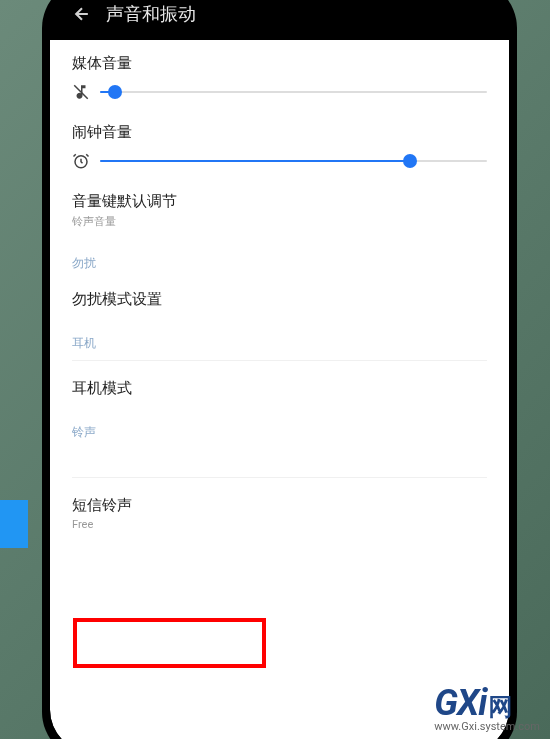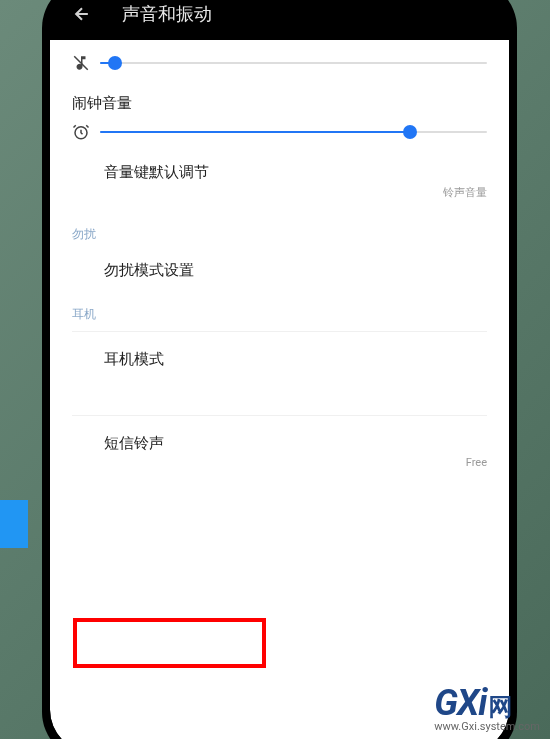--- a/index.html
+++ b/index.html
@@ -42,21 +42,21 @@
       height: 40px;
       display: flex;
       align-items: center;
       justify-content: center;
       color: #d0d0d0;
       font-size: 22px;
     }
     .header-title {
       font-size: 18px;
       color: #e8e8e8;
-      margin-left: 20px;
+      margin-left: 4px;
     }
     .content {
       background: #fff;
       height: calc(100% - 52px);
       overflow-y: hidden;
       border-radius: 0 0 42px 42px;
     }
     .section {
       padding: 0 22px;
     }
@@ -100,31 +100,29 @@
       position: absolute;
       top: 50%;
       transform: translate(-50%, -50%);
       width: 14px;
       height: 14px;
       background: #2176f5;
       border-radius: 50%;
     }
     .list-item {
       padding: 14px 0;
-      margin-left: 32px;
     }
     .list-item-title {
       font-size: 15px;
       color: #222;
     }
     .list-item-sub {
       font-size: 11px;
       color: #999;
       margin-top: 3px;
-      text-align: right;
     }
     .divider {
       height: 1px;
       background: #f0f0f0;
       margin: 4px 22px;
     }
     .section-header {
       padding: 12px 22px 4px 22px;
       font-size: 12px;
       color: #8aa8c8;
@@ -187,20 +185,21 @@
           <path d="M19 12H5M12 19l-7-7 7-7"></path>
         </svg>
       </div>
       <div class="header-title">声音和振动</div>
     </div>
 
     <div class="content">
 
       <div class="section">
         <div class="volume-item">
+          <div class="volume-label">媒体音量</div>
           <div class="slider-row">
             <div class="slider-icon">
               <svg width="18" height="18" viewBox="0 0 24 24" fill="#444">
                 <path d="M12 3v10.55A4 4 0 1 0 14 17V7h4V3h-6z"></path>
                 <line x1="3" y1="3" x2="21" y2="21" stroke="#444" stroke-width="2"></line>
               </svg>
             </div>
             <div class="slider-track">
               <div class="slider-fill" style="width:4%"></div>
               <div class="slider-thumb" style="left:4%"></div>
@@ -238,20 +237,21 @@
       </div>
 
       <div class="section-header">耳机</div>
       <div class="divider"></div>
       <div class="section">
         <div class="list-item">
           <div class="list-item-title">耳机模式</div>
         </div>
       </div>
 
+      <div class="section-header">铃声</div>
       <div class="section">
         <div class="list-item">
         </div>
       </div>
       <div class="divider"></div>
       <div class="section">
         <div class="list-item">
           <div class="list-item-title">短信铃声</div>
           <div class="list-item-sub">Free</div>
         </div>

